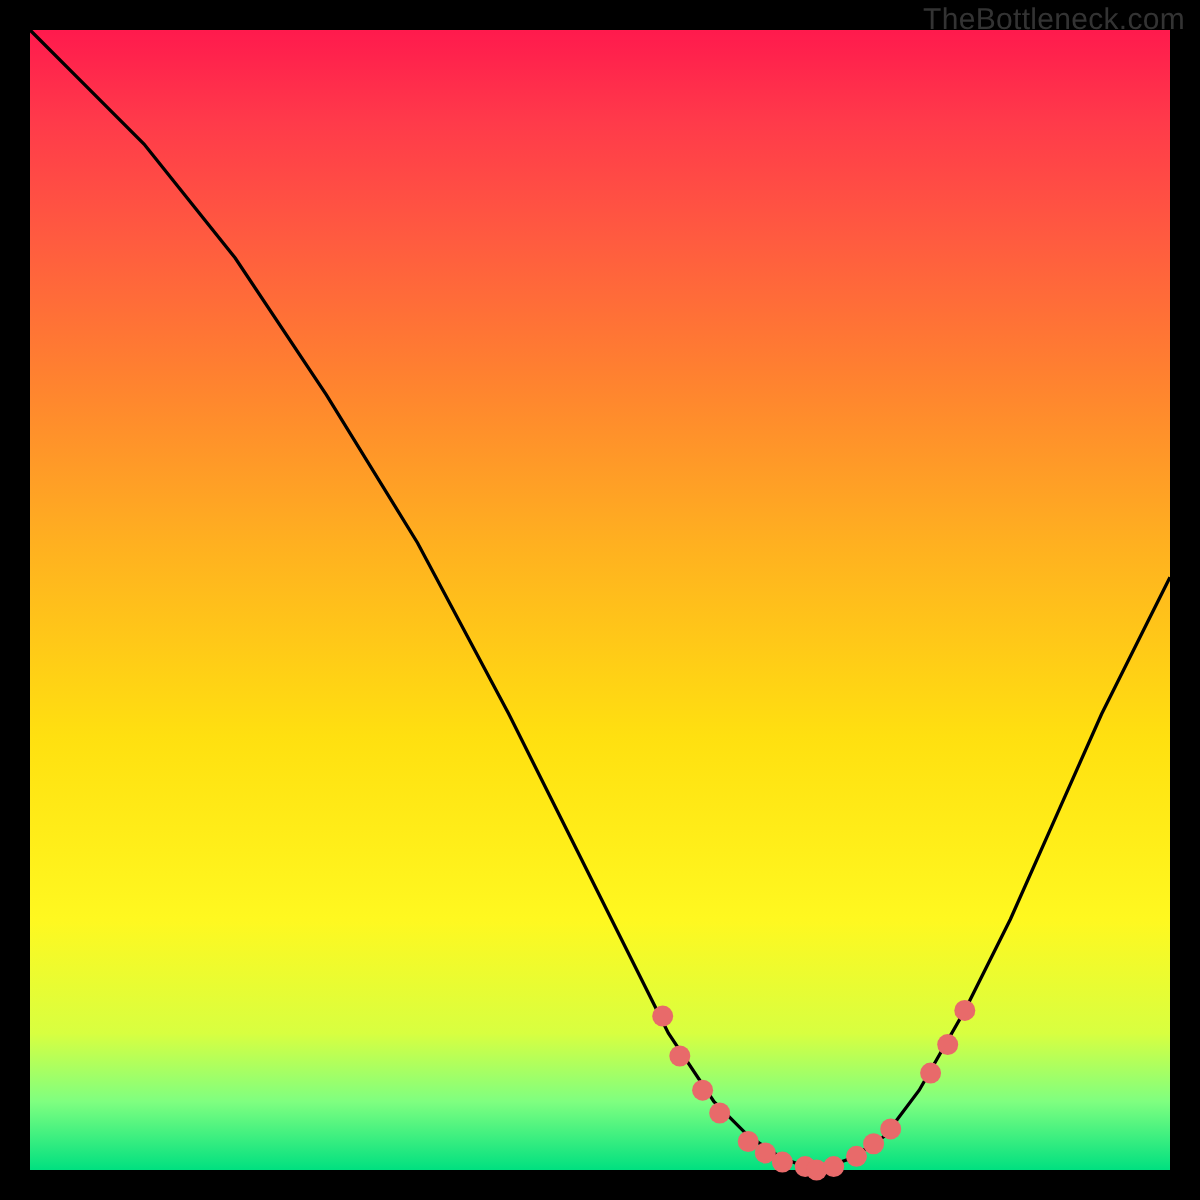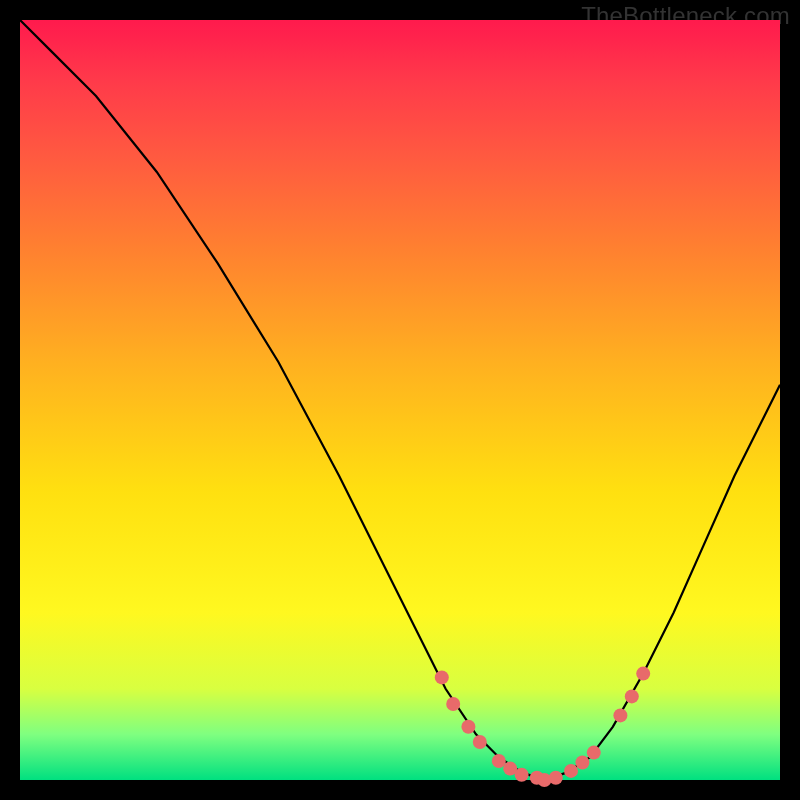--- a/index.html
+++ b/index.html
@@ -26,21 +26,21 @@
       #fff820 78%,
       #d8ff40 88%,
       #7fff80 94%,
       #00e080 100%);
   }
   .watermark {
     position: absolute;
     top: 2px;
     right: 10px;
     font-family: Arial, sans-serif;
-    font-size: 24px;
+    font-size: 20px;
     color: #333;
     font-weight: 500;
     letter-spacing: 0.2px;
   }
   svg.curve {
     position: absolute;
     left: 0; top: 0;
     width: 100%; height: 100%;
     overflow: visible;
   }

